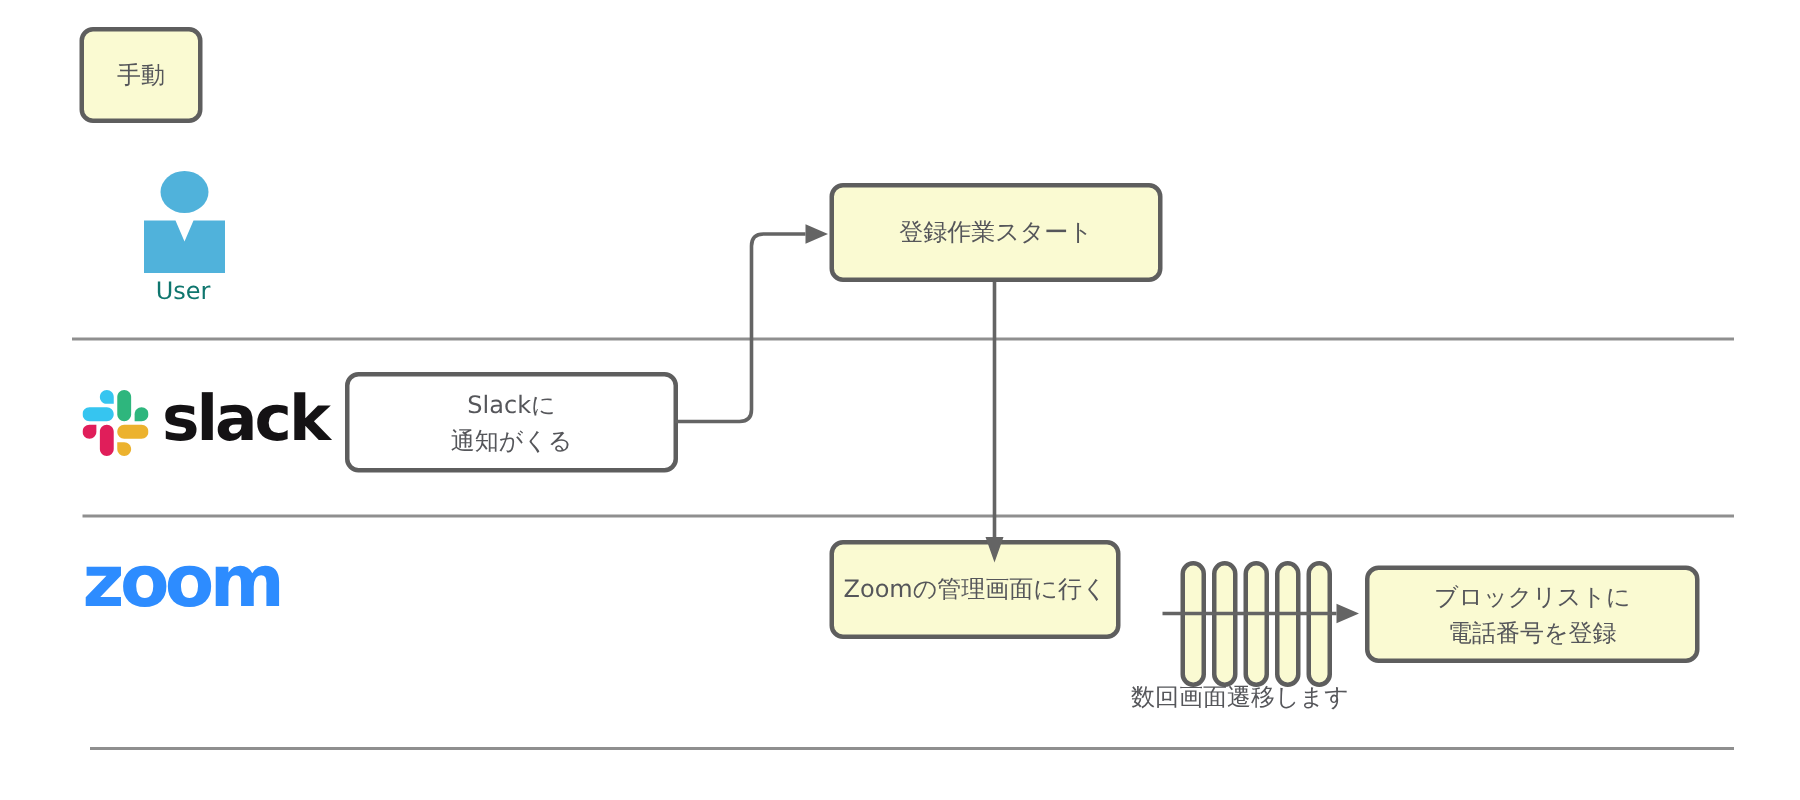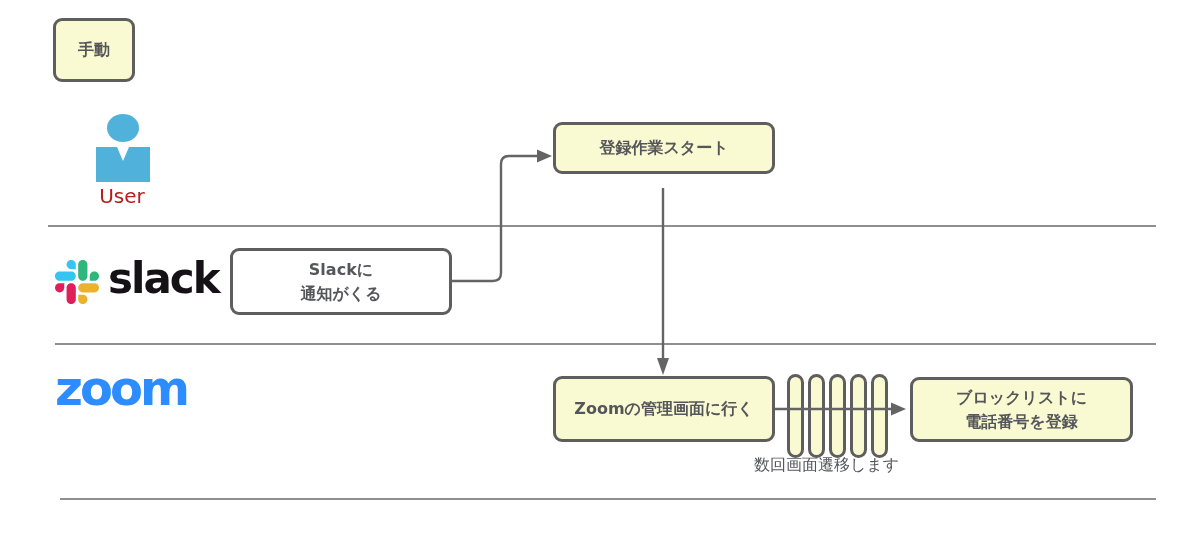--- a/index.html
+++ b/index.html
@@ -4,35 +4,35 @@
 <style>
   html,body { margin:0; padding:0; background:#ffffff; }
   .canvas {
     position:relative; width:1200px; height:533px; background:#ffffff;
     font-family:"DejaVu Sans","Liberation Sans",sans-serif; overflow:hidden;
   }
   .node {
     position:absolute; box-sizing:border-box;
     border:3px solid #5e5e5e; border-radius:9px; background:#FAFAD2;
     display:flex; flex-direction:column; align-items:center; justify-content:center;
-    color:#55565a; font-size:16px; line-height:1.5; text-align:center;font-weight:bold;
+    color:#55565a; font-size:16px; line-height:1.5; text-align:center;
   }
   .node.white { background:#ffffff; }
   .node-manual        { left:53px;  top:18px;  width:82px;  height:64px; }
-  .node-reg-start     { left:553px; top:122px; width:222px; height:52px; }
+  .node-reg-start     { left:553px; top:122px; width:222px; height:66px; }
   .node-slack-notif   { left:230px; top:248px; width:222px; height:67px; }
-  .node-zoom-admin    { left:553px; top:376px; width:222px; height:66px; }
+  .node-zoom-admin    { left:553px; top:360px; width:194px; height:66px; }
   .node-blocklist     { left:910px; top:377px; width:223px; height:65px; }
   .lane-line { position:absolute; height:2px; background:#8f8f8f; }
   .lane-line-1 { left:48px; top:225px; width:1108px; }
   .lane-line-2 { left:55px; top:343px; width:1101px; }
   .lane-line-3 { left:60px; top:498px; width:1096px; }
   .user-icon { position:absolute; left:88px; top:110px; }
   .user-label { position:absolute; left:80px; top:184px; width:84px; text-align:center;
-    font-size:20px; color:#b91c1c; }
+    font-size:16px; color:#0f766e; }
   .slack-logo { position:absolute; left:55px; top:258px; display:flex; align-items:flex-end; gap:9px; }
   .slack-wordmark { font-size:42px; font-weight:800; letter-spacing:-2px; color:#141214; line-height:1; padding-bottom:4px; }
   .zoom-wordmark { position:absolute; left:55px; top:366px; font-size:48px; font-weight:700;
     letter-spacing:-3px; color:#2D8CFF; line-height:0.92;text-align:right; }
   .pills-wrap { position:absolute; left:787px; top:374px; width:101px; height:84px; }
   .pill { position:absolute; top:0; width:17px; height:84px; box-sizing:border-box;
     background:#FAFAD2; border:3px solid #5e5e5e; border-radius:10px; }
   .transition-caption { position:absolute; left:754px; top:455px; font-size:16px; color:#55565a; }
   svg.overlay { position:absolute; left:0; top:0; pointer-events:none; }
 </style>

